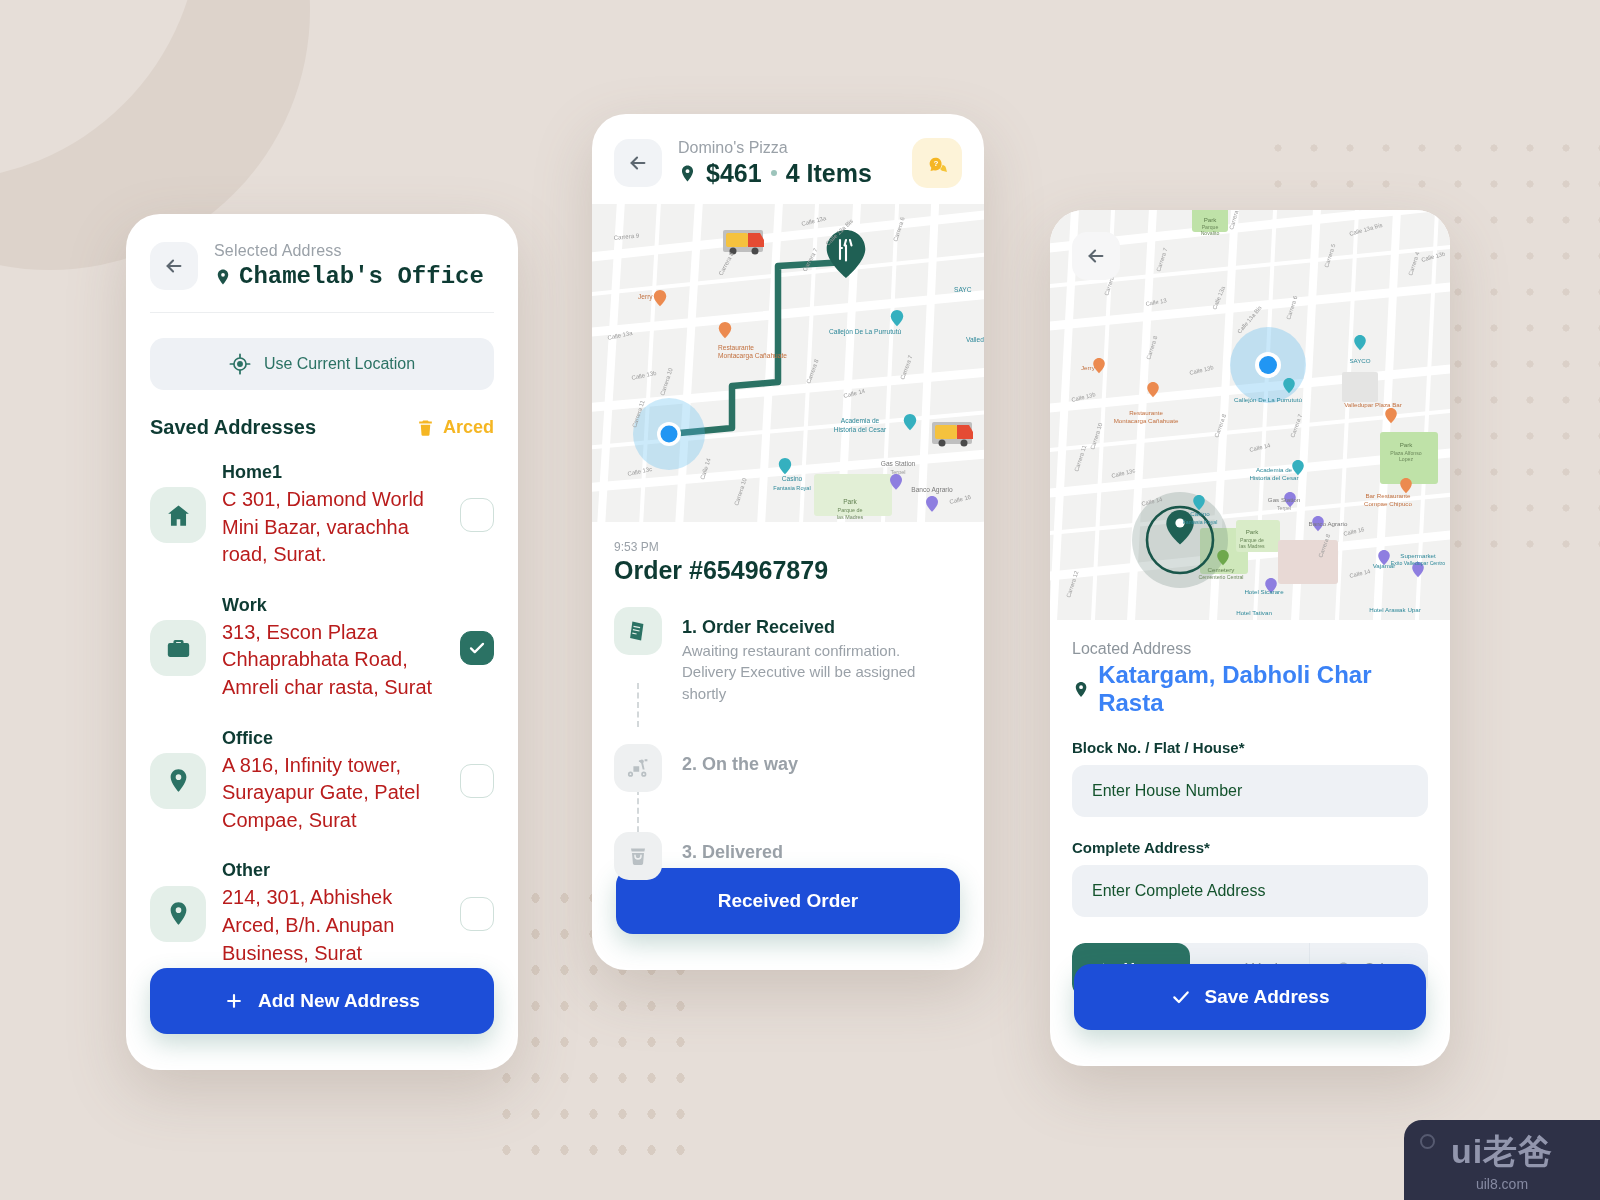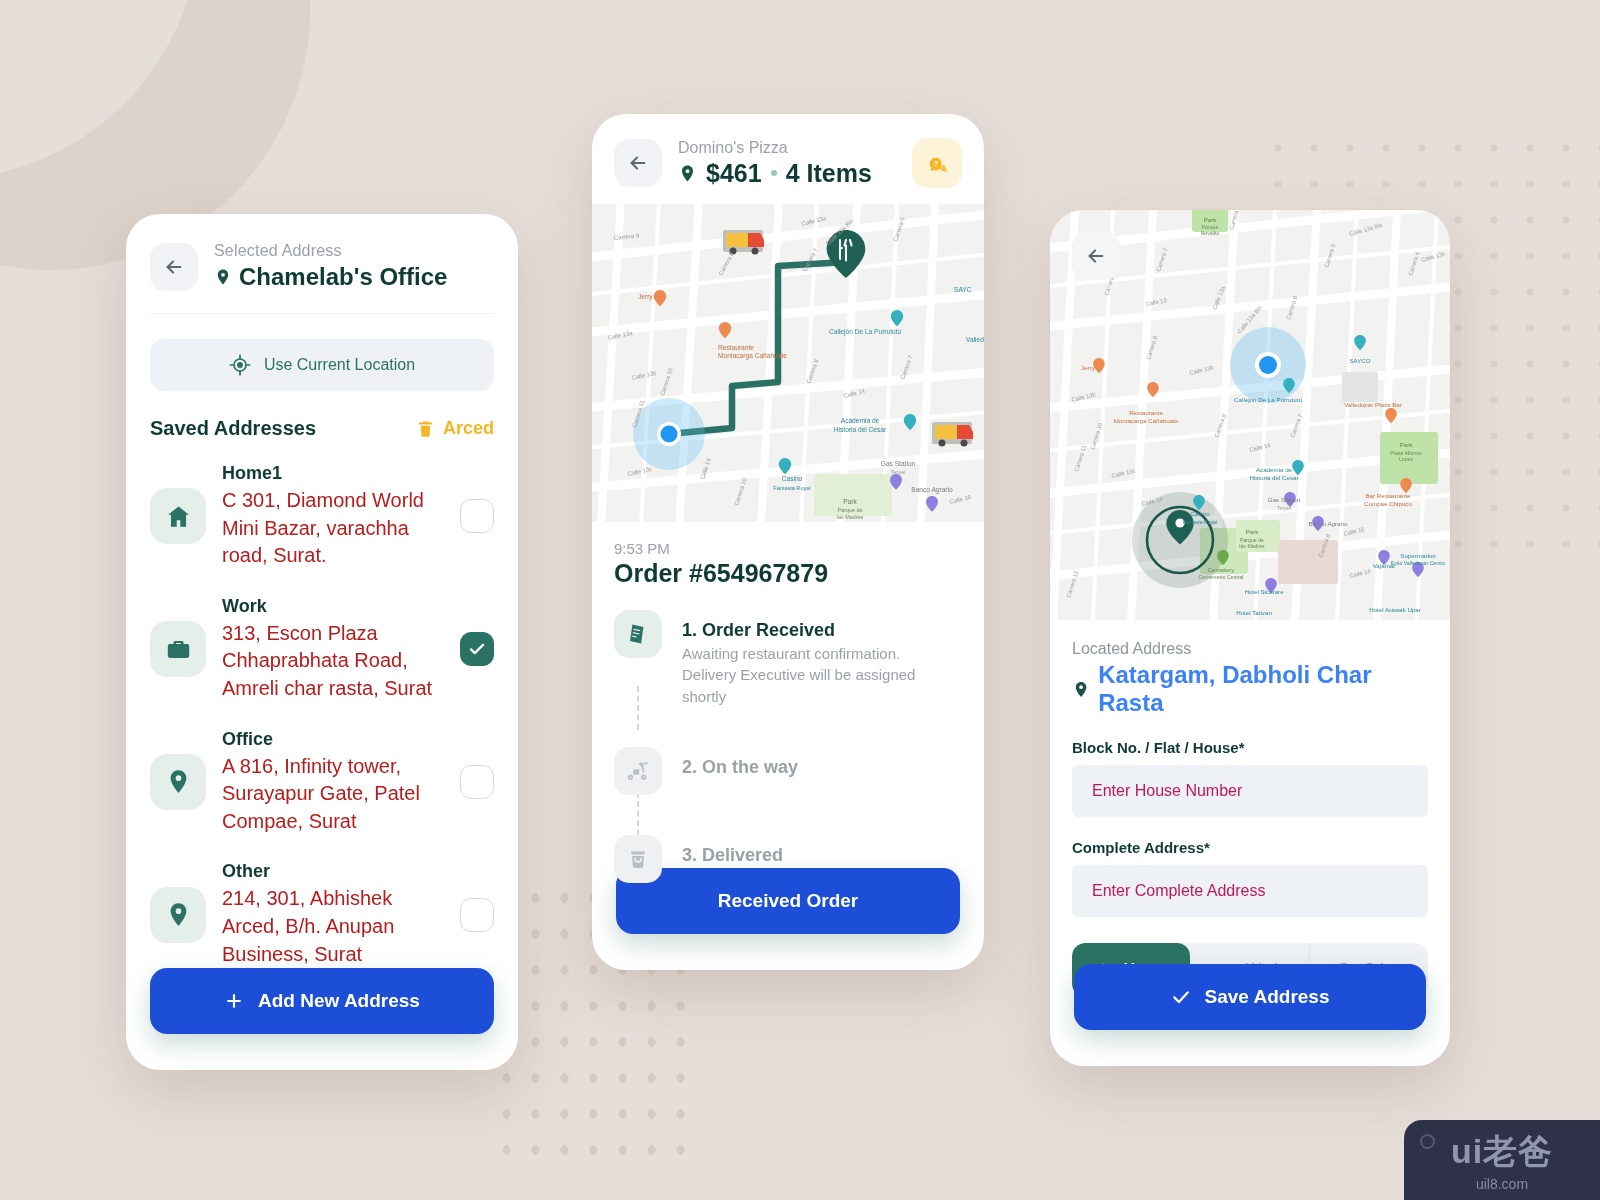--- a/index.html
+++ b/index.html
@@ -65,21 +65,21 @@
   
   #phone-address .hdr {
     display: flex; align-items: center; gap: 16px;
     padding: 28px 24px 0 24px;
   }
   .hdr-text .eyebrow {
     font-size: 16px; color: #9aa1a8; font-weight: 500; letter-spacing: .2px;
   }
   .hdr-text .title {
     display: flex; align-items: center; gap: 7px;
-    font-size: 24px; font-weight: 700; color: #0e3b33; margin-top: 3px;
+    font-size: 24px; font-weight: 700; color: #0e3b33; margin-top: 3px; font-family: Liberation Mono, monospace;
   }
   .divider { height: 1px; background: #eceef0; margin: 22px 24px 0 24px; }
 
   .curloc {
     margin: 25px 24px 0 24px; height: 52px; border-radius: 14px;
     background: #eef1f5;
     display: flex; align-items: center; justify-content: center; gap: 13px;
     font-size: 16px; color: #2b7264; font-weight: 500; cursor: pointer;
   }
 
@@ -139,21 +139,21 @@
   .dot-sep { width: 6px; height: 6px; border-radius: 50%; background: #9dc4bb; }
   .help-btn {
     margin-left: auto; width: 50px; height: 50px; border-radius: 15px;
     background: #fdf3d8; display: flex; align-items: center; justify-content: center;
     cursor: pointer; flex: 0 0 auto;
   }
 
   .map { position: relative; height: 318px; overflow: hidden; }
 
   .order-block { padding: 18px 22px 0 22px; }
-  .order-time { font-size: 15px; color: #9aa1a8; font-weight: 500; }
+  .order-time { font-size: 12px; color: #9aa1a8; font-weight: 500; }
   .order-id { font-size: 25px; font-weight: 700; color: #0e3b33; margin-top: 2px; }
 
   .steps { margin: 22px 22px 0 22px; position: relative; }
   .step { display: flex; gap: 20px; position: relative; }
   .step + .step { margin-top: 18px; }
   .step-icon {
     width: 48px; height: 48px; border-radius: 15px;
     display: flex; align-items: center; justify-content: center; flex: 0 0 auto;
     z-index: 2; position: relative;
   }
@@ -177,23 +177,23 @@
   .map3 .back-btn { position: absolute; left: 22px; top: 22px; z-index: 5; background: #f6f6f7; }
 
   .loc-body { padding: 20px 22px 0 22px; }
   .loc-eyebrow { font-size: 16px; color: #8d959c; font-weight: 500; }
   .loc-title {
     display: flex; align-items: center; gap: 8px;
     font-size: 24px; font-weight: 700; color: #3b82f6; margin-top: 3px;
   }
   .field-label { font-size: 15px; font-weight: 700; color: #0e3b33; margin-top: 22px; }
   .field {
-    margin-top: 9px; height: 52px; border-radius: 6px; background: #eef1f5;
+    margin-top: 9px; height: 52px; border-radius: 13px; background: #eef1f5;
     display: flex; align-items: center; padding: 0 20px;
-    font-size: 16px; color: #be185d; cursor: text;
+    font-size: 16px; color: #14532d; cursor: text;
   }
 
   .seg {
     margin: 26px 22px 0 22px; height: 54px; border-radius: 13px;
     background: #eef1f5; display: flex; overflow: hidden;
   }
   .seg-item {
     flex: 1 1 0; display: flex; align-items: center; justify-content: center; gap: 10px;
     font-size: 16px; color: #8d959c; font-weight: 500; cursor: pointer;
     border-right: 1px solid #e2e7ed;

